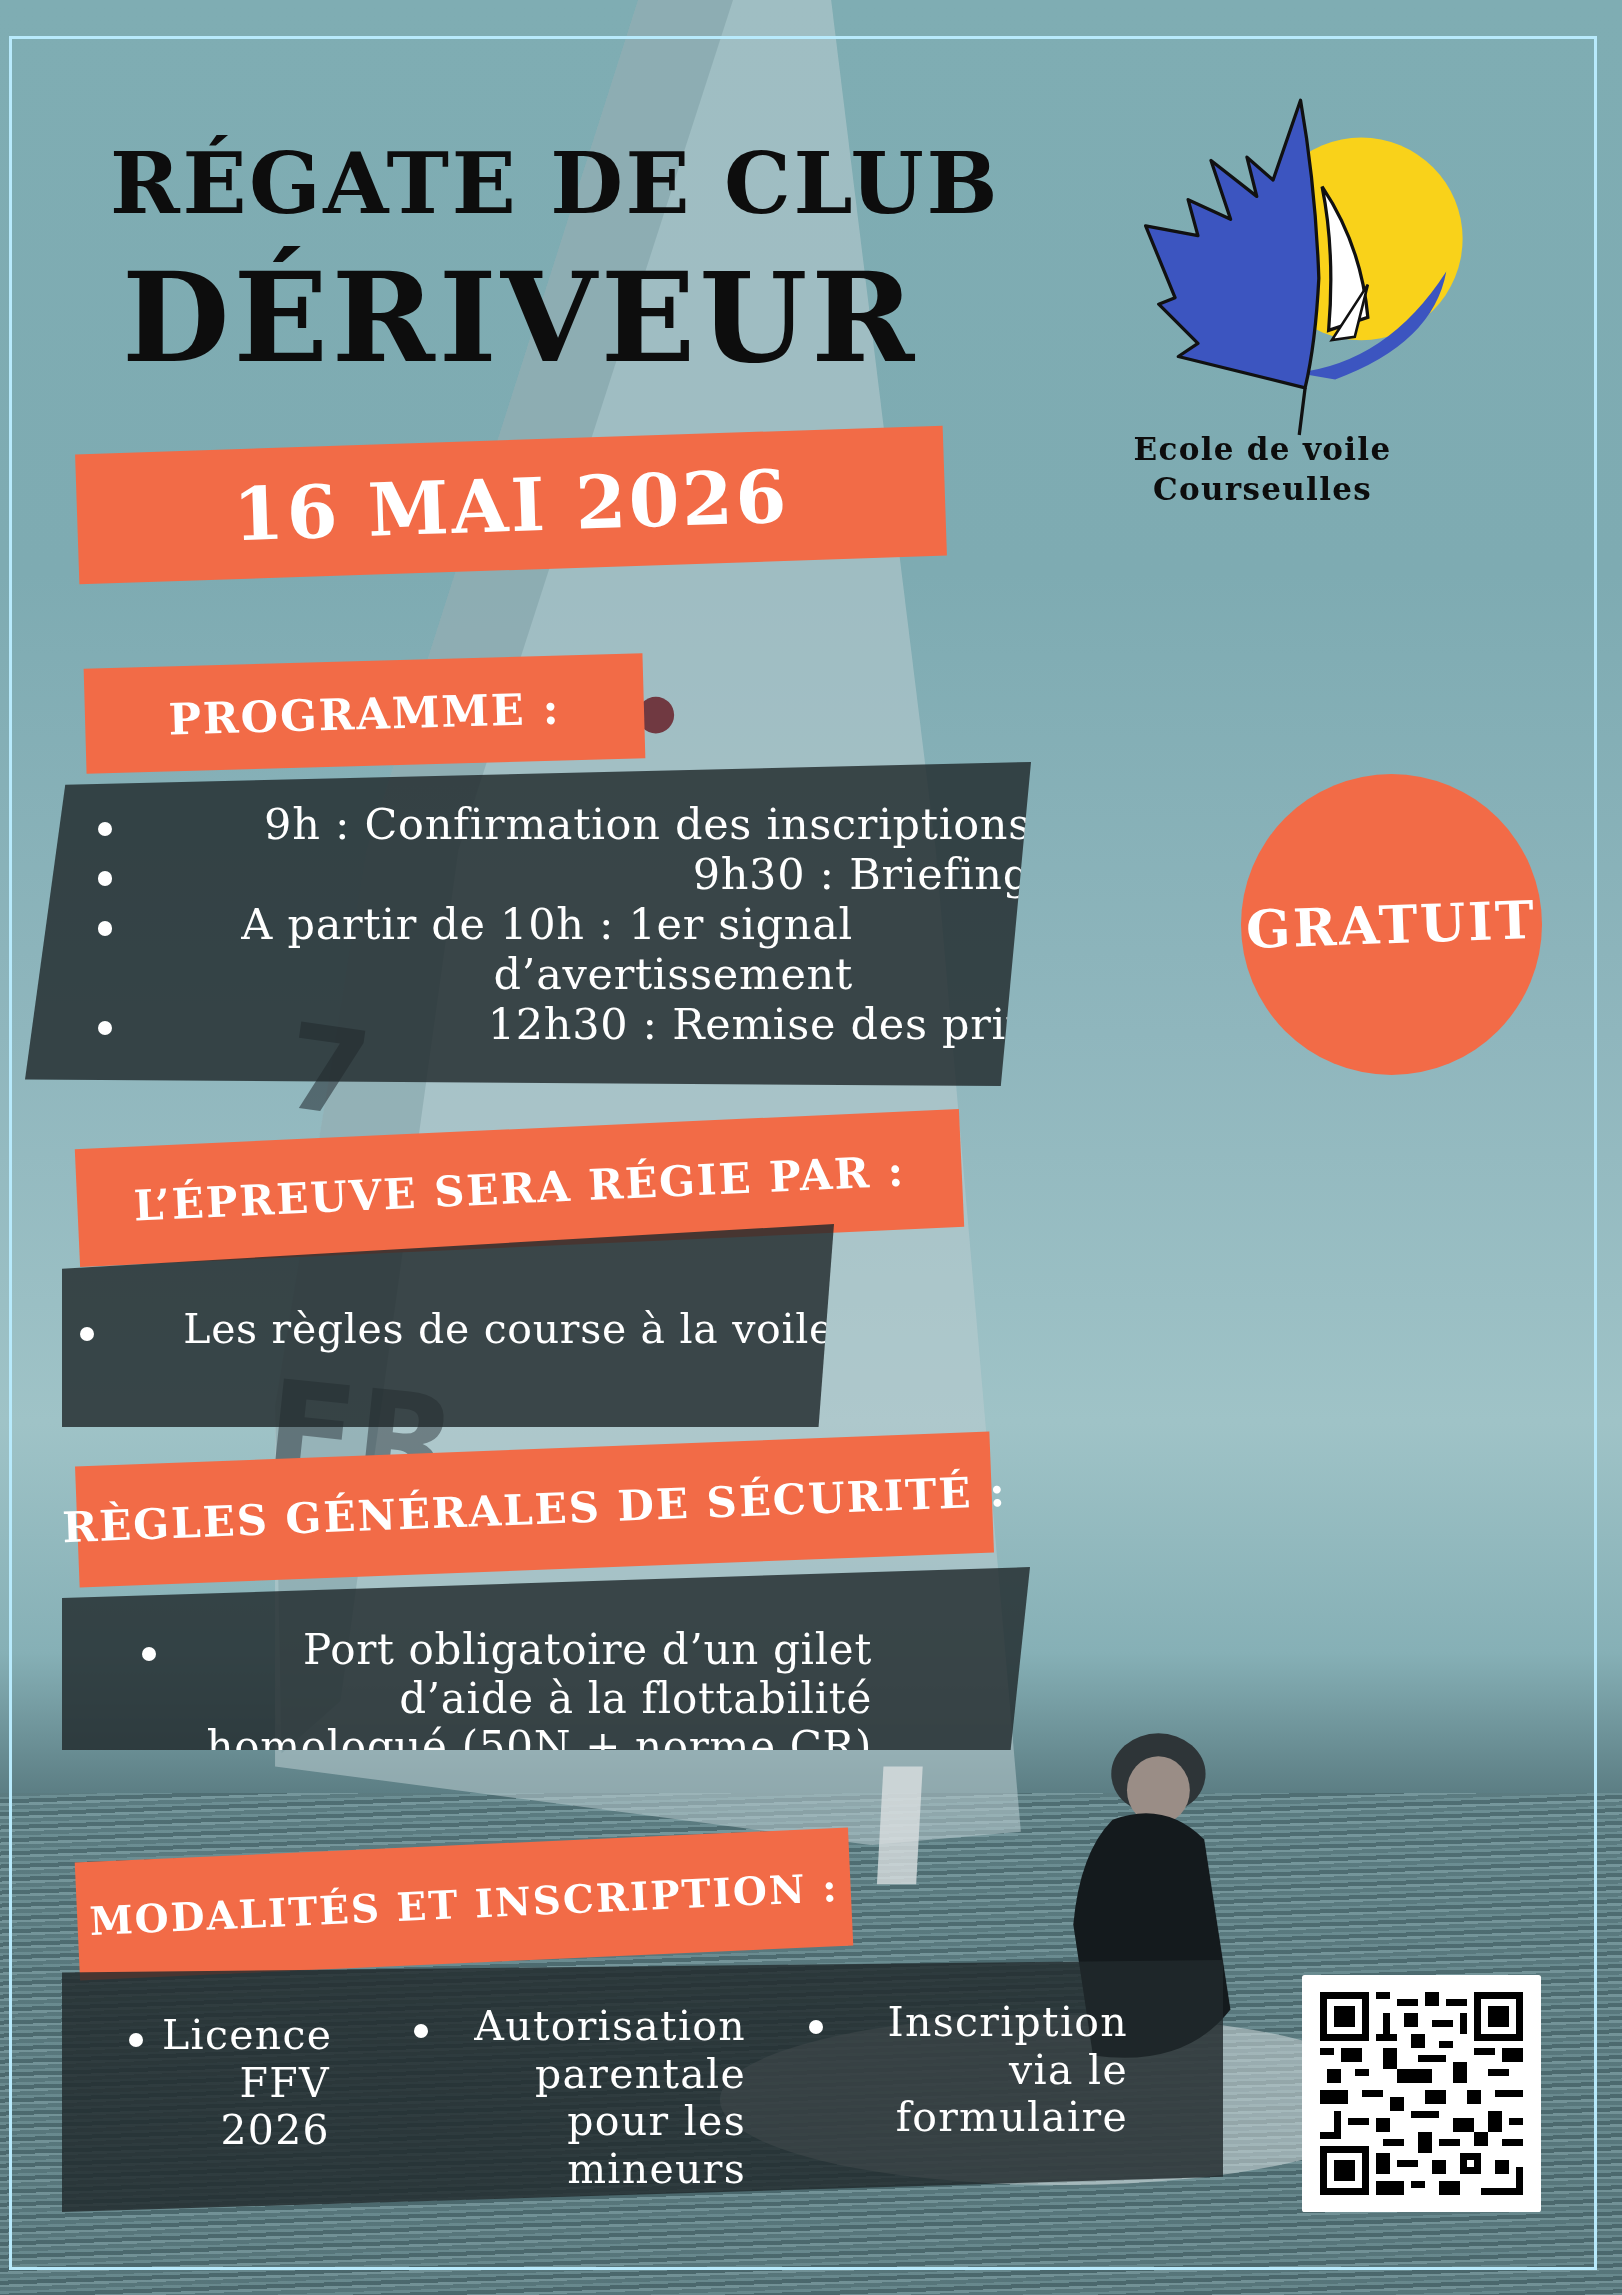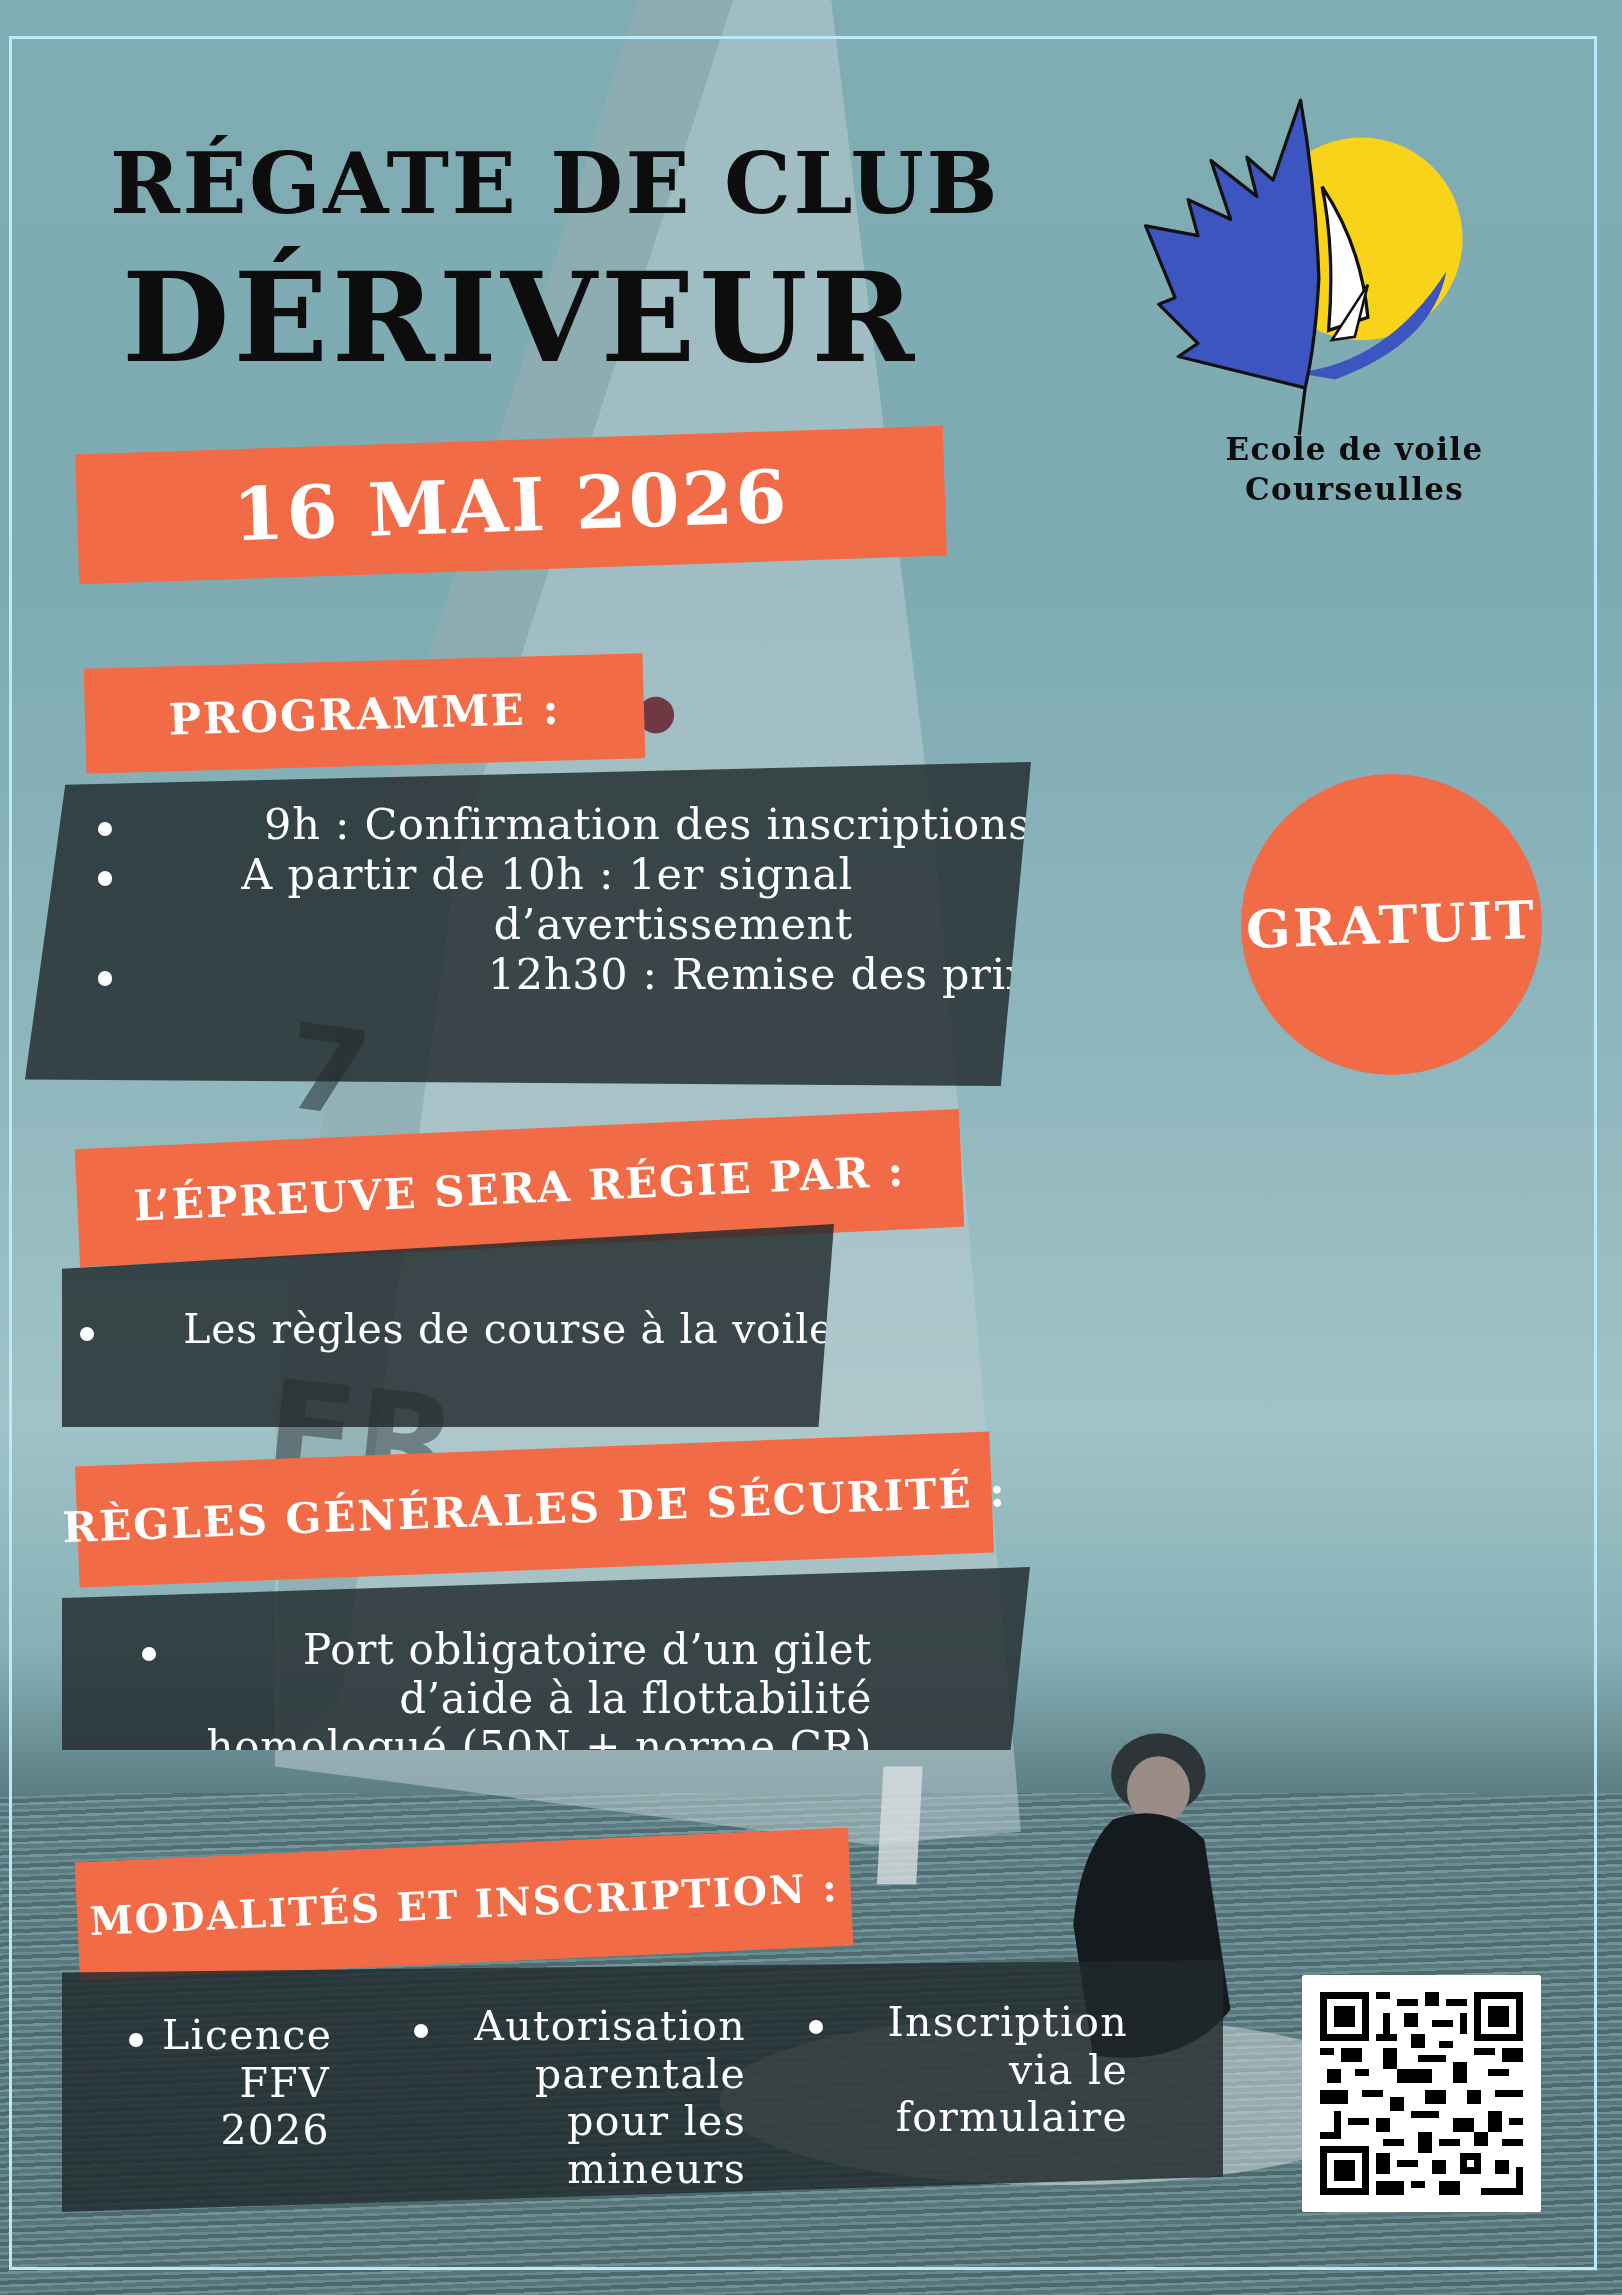--- a/index.html
+++ b/index.html
@@ -36,21 +36,21 @@
   .p-sec li{padding-left:51px;}
   .h-mod{left:77px;top:1845px;width:774px;height:118px;transform:rotate(-2.6deg);font-size:39px;letter-spacing:2px;}
   .p-mod{left:62px;top:1960px;width:1161px;height:252px;
     clip-path:polygon(0% 5%,100% 0%,100% 86%,0% 100%);font-size:41px;letter-spacing:1.3px;}
   .mod-col{position:absolute;}
   .mod-col li{padding-left:41px;}
   .gratuit{position:absolute;left:1241px;top:774px;width:301px;height:301px;border-radius:50%;background:#f26b47;
     display:flex;align-items:center;justify-content:center;}
   .gratuit span{color:#fff;font-weight:bold;font-size:52px;letter-spacing:2.6px;transform:rotate(-2deg);}
   .logo{position:absolute;left:1139px;top:82px;width:327px;height:366px;}
-  .logo-text{position:absolute;left:1204px;top:429px;width:301px;text-align:center;font-size:31px;font-weight:bold;
+  .logo-text{position:absolute;left:1112px;top:429px;width:301px;text-align:center;font-size:31px;font-weight:bold;
     color:#0d0d0d;line-height:1.3;letter-spacing:1.3px;}
   .qr{position:absolute;left:1302px;top:1975px;width:239px;height:237px;background:#fff;border-radius:2.6px;
     box-sizing:border-box;padding:17px;}
   .qr svg{width:100%;height:100%;display:block;}
   .sailor{position:absolute;}
 </style>
 </head>
 <body>
 
 <div class="bg"></div>
@@ -95,20 +95,21 @@
   <div>Ecole de voile</div>
   <div>Courseulles</div>
 </div>
 
 <div class="banner h-prog">
   <span>PROGRAMME :</span>
 </div>
 <div class="panel p-prog">
   <ul>
     <li>9h : Confirmation des inscriptions</li>
+    <li>9h30 : Briefing</li>
     <li style="max-width:720px">A partir de 10h  : 1er signal d’avertissement</li>
     <li>12h30 : Remise des prix</li>
   </ul>
 </div>
 
 <div class="gratuit">
   <span>GRATUIT</span>
 </div>
 
 <div class="banner h-reg">

